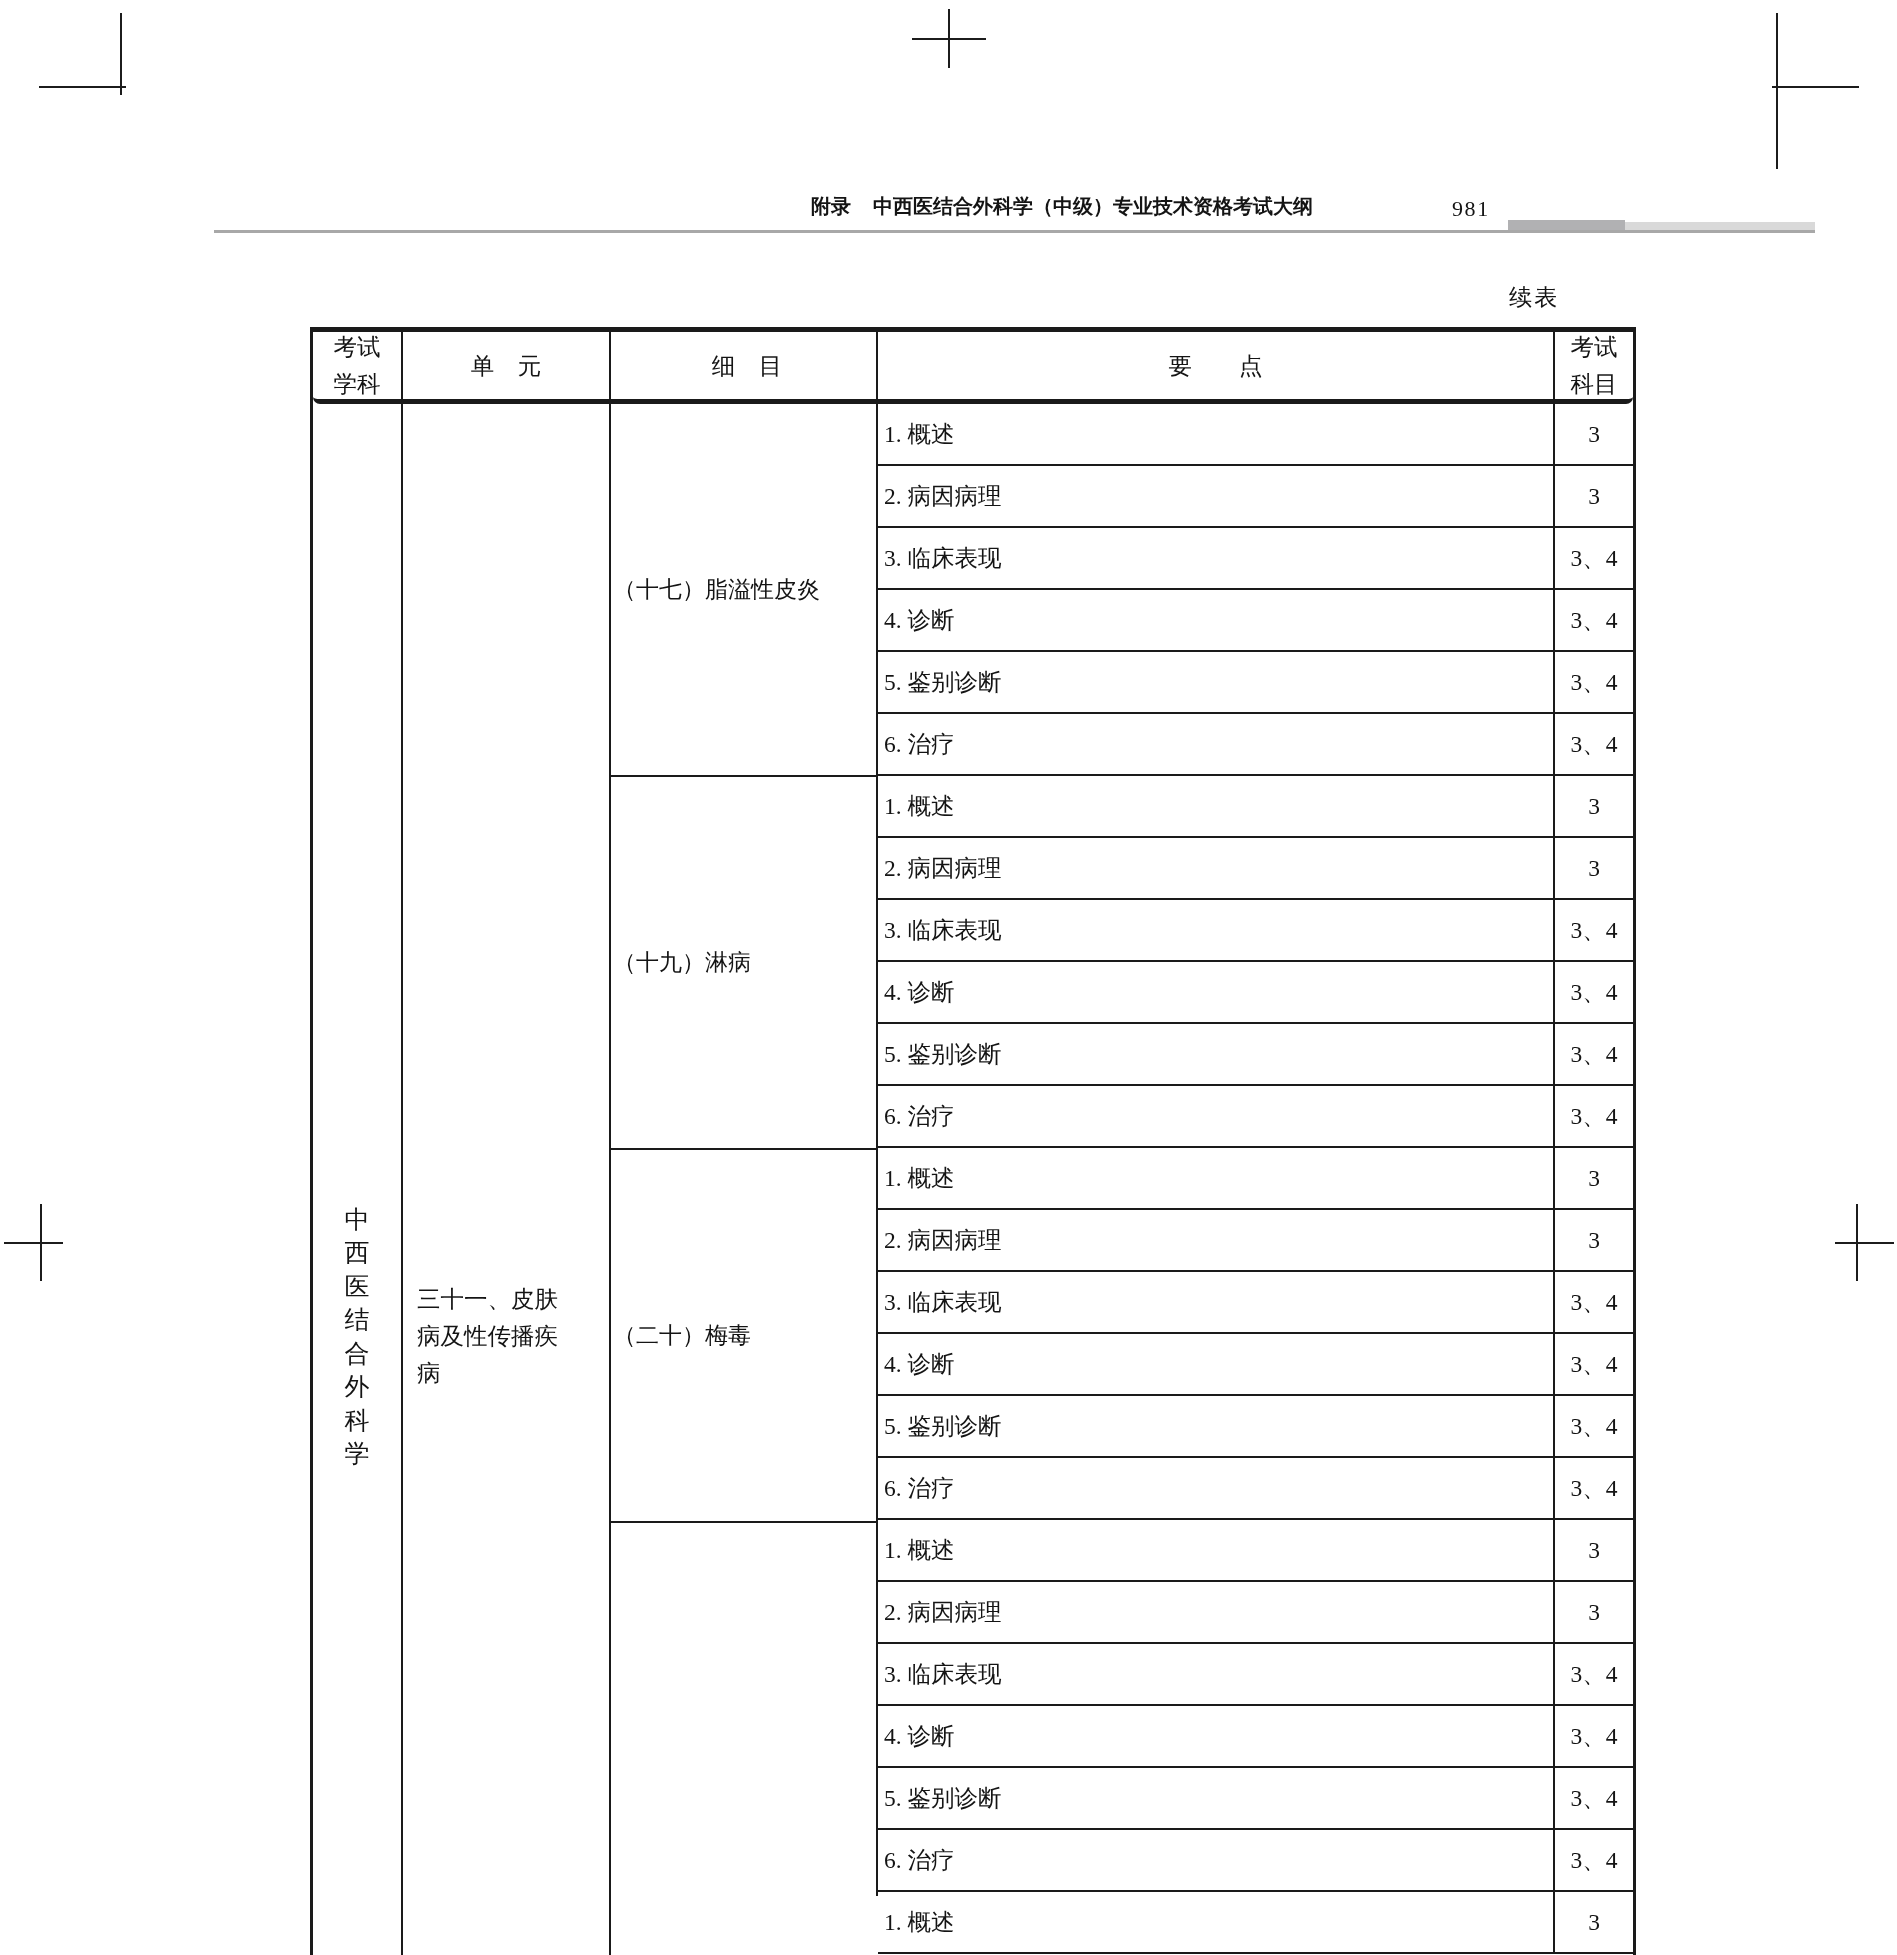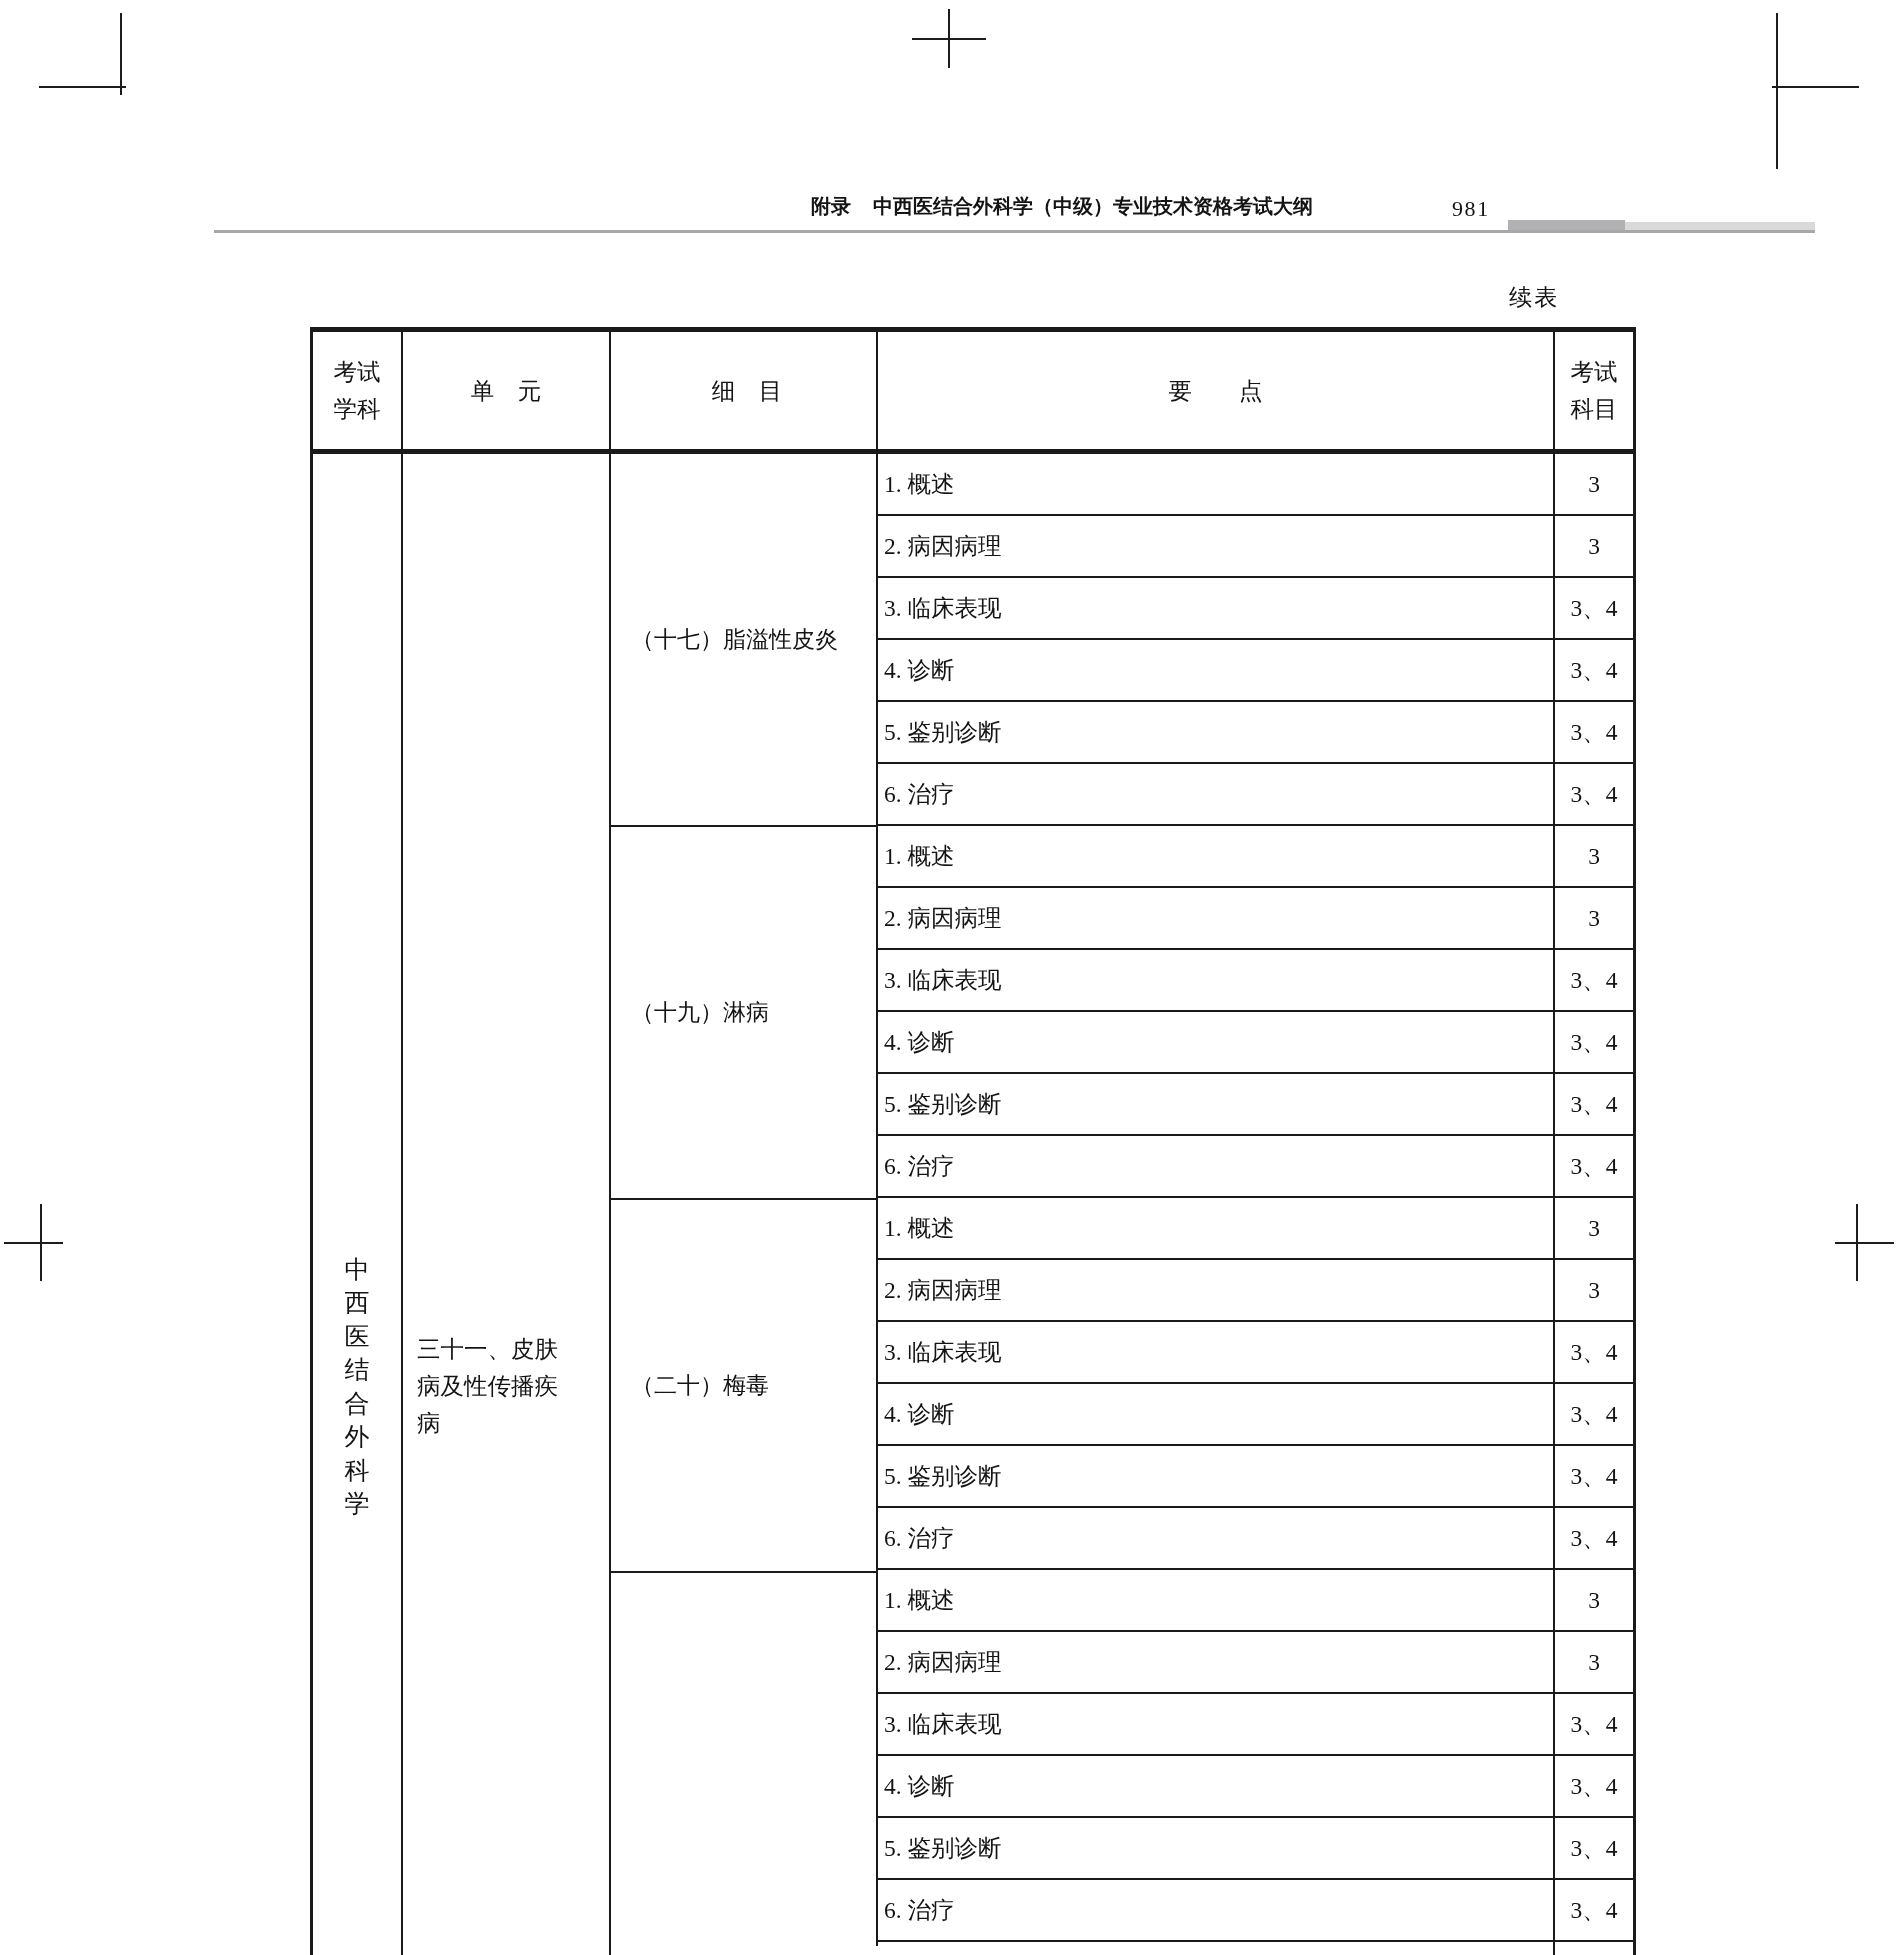--- a/index.html
+++ b/index.html
@@ -13,34 +13,34 @@
         font-size:20px;line-height:28px;white-space:nowrap;}
   #page-number{position:absolute;left:1452px;top:196px;font-size:22px;line-height:25px;letter-spacing:1.6px;}
   #rule-thin{position:absolute;left:214px;top:230px;width:1601px;height:3.1px;background:#a8a8a8;}
   #rule-tab-dark{position:absolute;left:1508px;top:220px;width:117px;height:10.2px;background:#b1b1b3;}
   #rule-tab-light{position:absolute;left:1625px;top:222px;width:190px;height:8.6px;background:#d9d9d9;}
   #continued{position:absolute;left:1509px;top:284px;font-size:23px;line-height:27px;letter-spacing:2.3px;}
   
   #tbl{position:absolute;left:310px;top:327px;width:1326px;height:1973px;box-sizing:border-box;
        border:3.1px solid #1a1a1a;border-top-width:5.1px;border-bottom-width:4.7px;font-size:23.5px;}
   #tbl *{box-sizing:border-box;}
-  .thead{display:flex;height:122px;border-bottom:5.1px solid #1a1a1a;}
+  .thead{display:flex;height:72px;border-bottom:5.1px solid #1a1a1a;border-radius:7px;}
   .hcell{display:flex;align-items:center;justify-content:center;border-right:2.3px solid #1a1a1a;}
   .hcell:last-child{border-right:none;}
   .w1{width:90px;} .w2{width:208px;} .w3{width:267px;padding-left:7px;} .w4{width:677px;} .w5{flex:1;}
   .twoline{width:2.1em;word-break:break-all;line-break:anywhere;line-height:1.55;text-align:center;}
   .tbody{display:flex;height:1865px;}
   .colcell{border-right:2.3px solid #1a1a1a;display:flex;align-items:center;}
   .col1{width:90px;justify-content:center;}
   .vert{width:1.08em;word-break:break-all;line-break:anywhere;line-height:1.34;font-size:25px;text-align:center;}
   .col2{width:208px;}
   .unit{width:148px;margin-left:14px;word-break:break-all;line-break:anywhere;line-height:1.58;}
   .col3{width:267px;display:flex;flex-direction:column;border-right:none;}
   .gcell{height:373px;border-right:2.3px solid #1a1a1a;border-bottom:2.3px solid #1a1a1a;
-         display:flex;align-items:center;padding-left:20px;font-size:23px;white-space:nowrap;}
+         display:flex;align-items:center;padding-left:2px;font-size:23px;white-space:nowrap;}
   .gcell.last{border-bottom:none;height:373px;}
   .col45{flex:1;display:flex;flex-direction:column;}
   .prow{display:flex;height:62px;border-bottom:2.3px solid #1a1a1a;}
   .pcell{width:677px;border-right:2.3px solid #1a1a1a;display:flex;align-items:center;padding-left:6px;}
   .scell{flex:1;display:flex;align-items:center;justify-content:center;}
 </style>
 </head>
 <body>
 
 <div id="page">

